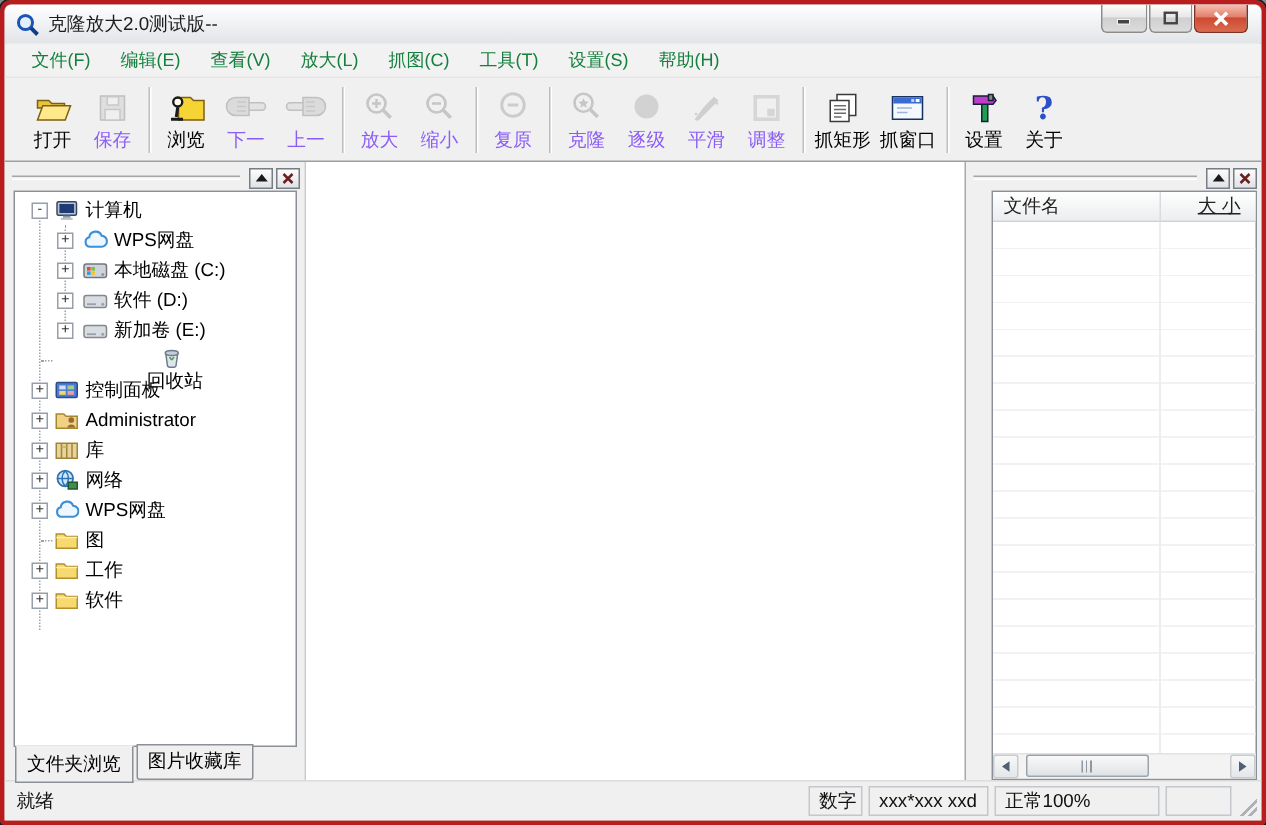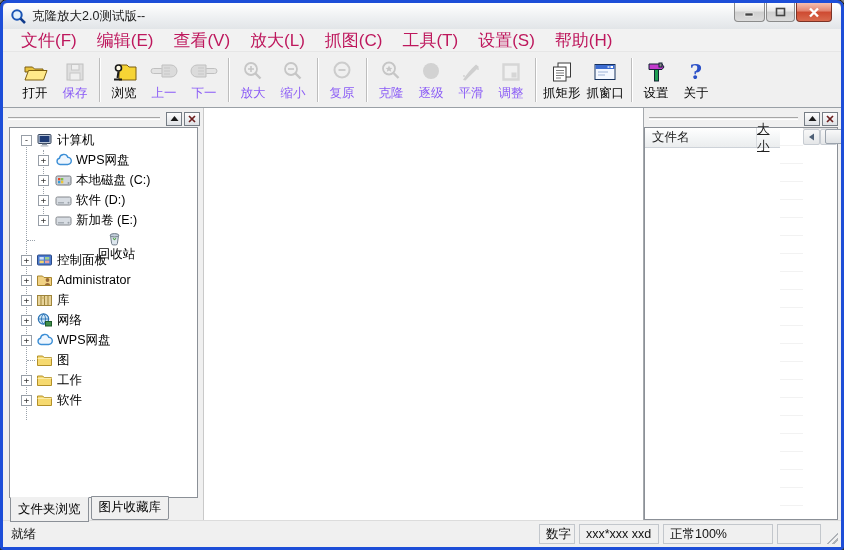--- a/index.html
+++ b/index.html
@@ -1,20 +1,20 @@
 <!DOCTYPE html>
 <html style="--close-button-red: #ce4a31; --folder-yellow: #f6d96f; --disabled-text: #a9abad; --app-blue: #1b55b5;"><head>
 <meta charset="utf-8">
 <style>
   * { box-sizing: border-box; margin: 0; padding: 0; }
   html,body { width:844px; height:550px; font-family:"Liberation Sans","DejaVu Sans",sans-serif; }
   body { background:#888; }
   .window {
     position:relative; width:844px; height:550px;
-    border:3px solid #1d4ed8; outline:1px solid #14161a;
+    border:3px solid #b91c1c; outline:1px solid #14161a;
     border-radius:7px 7px 3px 3px;
     background:#f0f0f0; overflow:hidden;
     display:flex; flex-direction:column;
     box-shadow: inset 0 0 0 1px #9aa0a8;
   }
   
   .titlebar { height:26px; flex:0 0 26px; display:flex; align-items:center;
     background:linear-gradient(#ffffff,#eef0f2 55%,#e2e5e8);
     border-radius:5px 5px 0 0; padding-left:7px; position:relative; }
   .app-icon { width:17px; height:17px; margin-right:5px; display:inline-flex; }
@@ -22,21 +22,21 @@
   .win-controls { position:absolute; top:0; right:9px; display:flex; }
   .wbtn { height:19px; border:1px solid #8b8b8b; border-top:none;
     border-radius:0 0 4px 4px; display:flex; align-items:center; justify-content:center;
     background:linear-gradient(#fdfdfd,#e8e8e8 45%,#cfcfcf 50%,#dcdcdc); margin-left:1px; }
   .wbtn.min { width:31px; } .wbtn.max { width:29px; }
   .wbtn.close { width:36px;
     background:linear-gradient(#f6c0b1,#e2826e 45%,#ce4a31 50%,#d96a4e); border-color:#7c3326; }
   
   .menubar { height:22px; flex:0 0 22px; display:flex; align-items:center;
     background:#f2f2f2; padding-left:8px; }
-  .menu-item { font-size:17px; padding:3px 10px; color:#be185d; cursor:default; }
+  .menu-item { font-size:12px; padding:3px 10px; color:#15803d; cursor:default; }
   
   .toolbar { height:57px; flex:0 0 57px; display:flex; align-items:center;
     background:#f0f0f0; padding-left:12px; border-top:1px solid #e6e6e6;
     border-bottom:1px solid #9aa0a6; }
   .tbtn { min-width:40px; padding:2px 3px 1px; display:flex; flex-direction:column;
     align-items:center; justify-content:center; }
   .tbtn .ticon { height:26px; display:flex; align-items:flex-end; justify-content:center; }
   .tbtn .tlabel { font-size:12.5px; margin-top:1px; color:#000; white-space:nowrap; }
   .tbtn.disabled .tlabel { color:#8b5cf6; }
   .tbtn.disabled svg { filter:grayscale(1) opacity(.5); }
@@ -59,22 +59,22 @@
     background:#fff; font:9px/9px "DejaVu Sans Mono",monospace; text-align:center; color:#333; z-index:2; }
   .t-h { position:absolute; top:10px; border-top:1px dotted #9aa2ab; z-index:0; }
   .t-v { position:absolute; border-left:1px dotted #9aa2ab; z-index:0; }
   
   .tabs { height:22px; flex:0 0 22px; display:flex; align-items:flex-start; padding-left:7px; }
   .tab { font-size:12.5px; padding:2px 7px 3px; border:1px solid #8b9097; background:#f0f0f0;
     margin-right:2px; position:relative; }
   .tab.active { border-top:1px solid #f0f0f0; margin-top:-1px; padding-top:3px; z-index:2; }
   .tab.inactive { margin-top:-2px; border-radius:0 0 2px 2px; }
   
-  .list-box { flex:1; margin:1px 3px 0 0; border:1px solid #8b9097; background:#fff;
-    display:flex; flex-direction:row; min-height:0; }
+  .list-box { flex:1; margin:1px 3px 0 17px; border:1px solid #8b9097; background:#fff;
+    display:flex; flex-direction:column; min-height:0; }
   .list-header { height:20px; flex:0 0 20px; display:flex;
     background:linear-gradient(#ffffff,#f2f4f5 60%,#ebedee); border-bottom:1px solid #cdd2d8; }
   .col { font-size:12.5px; color:#222; display:flex; align-items:center; }
   .col.c0 { width:112px; padding-left:7px; border-right:1px solid #d8dbdf; }
   .col.c1 { flex:1; justify-content:flex-end; padding-right:10px;text-decoration:underline; }
   .list-body { flex:1;
     background-image:
       linear-gradient(to right, transparent 111px, #ededed 111px, #ededed 112px, transparent 112px),
       repeating-linear-gradient(to bottom, transparent 0 17px, #f2f2f2 17px 18px); }
   .hscroll { height:17px; flex:0 0 17px; display:flex; background:#f3f3f3; border-top:1px solid #e2e2e2; }
@@ -167,36 +167,36 @@
             <circle cx="7.5" cy="8" r="3" fill="#fffbe8" stroke="#1a1a1a" stroke-width="1.6"></circle>
             <line x1="7.5" y1="11.5" x2="6.5" y2="18" stroke="#1a1a1a" stroke-width="2"></line>
             <path d="M3 19.5 h8" stroke="#1a1a1a" stroke-width="2"></path>
           </svg>
         </span>
         <span class="tlabel">浏览</span>
       </div>
       <div class="tbtn disabled">
         <span class="ticon">
           <svg width="30" height="24" viewBox="0 0 30 24">
+            <rect x="15" y="8.5" width="13" height="5" rx="2.5" fill="#d6d6d6" stroke="#8f8f8f"></rect>
+            <path d="M17 5 h-9 a6 6 0 0 0 0 12 h9 z" fill="#c6c6c6" stroke="#8f8f8f"></path>
+            <path d="M9 8 h6 M9 11 h6 M9 14 h6" stroke="#9d9d9d"></path>
+          </svg>
+        </span>
+        <span class="tlabel">下一</span>
+      </div>
+      <div class="tbtn disabled">
+        <span class="ticon">
+          <svg width="30" height="24" viewBox="0 0 30 24">
             <rect x="2" y="8.5" width="13" height="5" rx="2.5" fill="#d6d6d6" stroke="#8f8f8f"></rect>
             <path d="M13 5 h9 a6 6 0 0 1 0 12 h-9 z" fill="#c6c6c6" stroke="#8f8f8f"></path>
             <path d="M15 8 h6 M15 11 h6 M15 14 h6" stroke="#9d9d9d"></path>
           </svg>
         </span>
         <span class="tlabel">上一</span>
-      </div>
-      <div class="tbtn disabled">
-        <span class="ticon">
-          <svg width="30" height="24" viewBox="0 0 30 24">
-            <rect x="15" y="8.5" width="13" height="5" rx="2.5" fill="#d6d6d6" stroke="#8f8f8f"></rect>
-            <path d="M17 5 h-9 a6 6 0 0 0 0 12 h9 z" fill="#c6c6c6" stroke="#8f8f8f"></path>
-            <path d="M9 8 h6 M9 11 h6 M9 14 h6" stroke="#9d9d9d"></path>
-          </svg>
-        </span>
-        <span class="tlabel">下一</span>
       </div>
       <div class="tsep"></div>
       <div class="tbtn disabled">
         <span class="ticon">
           <svg width="24" height="24" viewBox="0 0 24 24">
             <circle cx="10" cy="9" r="6" fill="none" stroke="#9b9b9b" stroke-width="1.8"></circle>
             <path d="M7 9 h6 M10 6 v6" stroke="#9b9b9b" stroke-width="1.6"></path>
             <line x1="14.5" y1="13.5" x2="19.5" y2="18.5" stroke="#9b9b9b" stroke-width="2.4"></line>
           </svg>
         </span>

